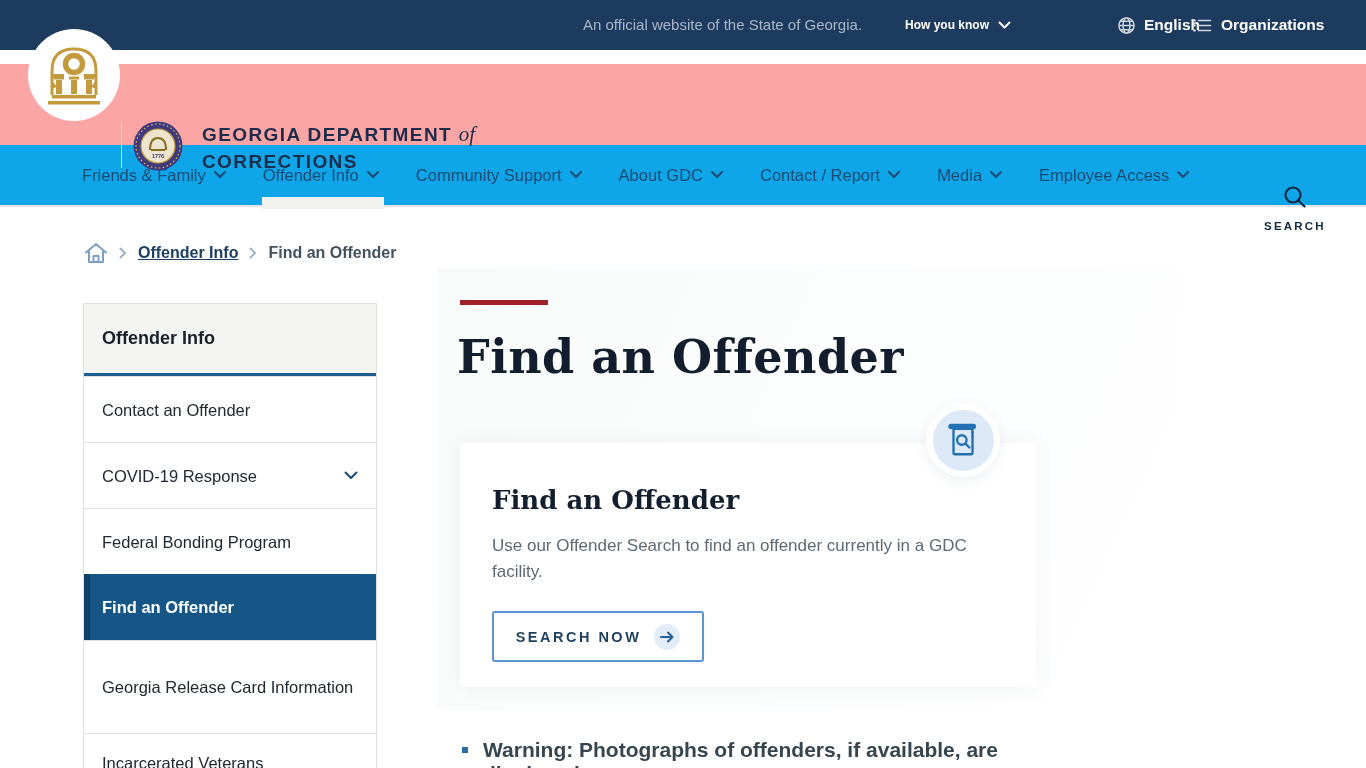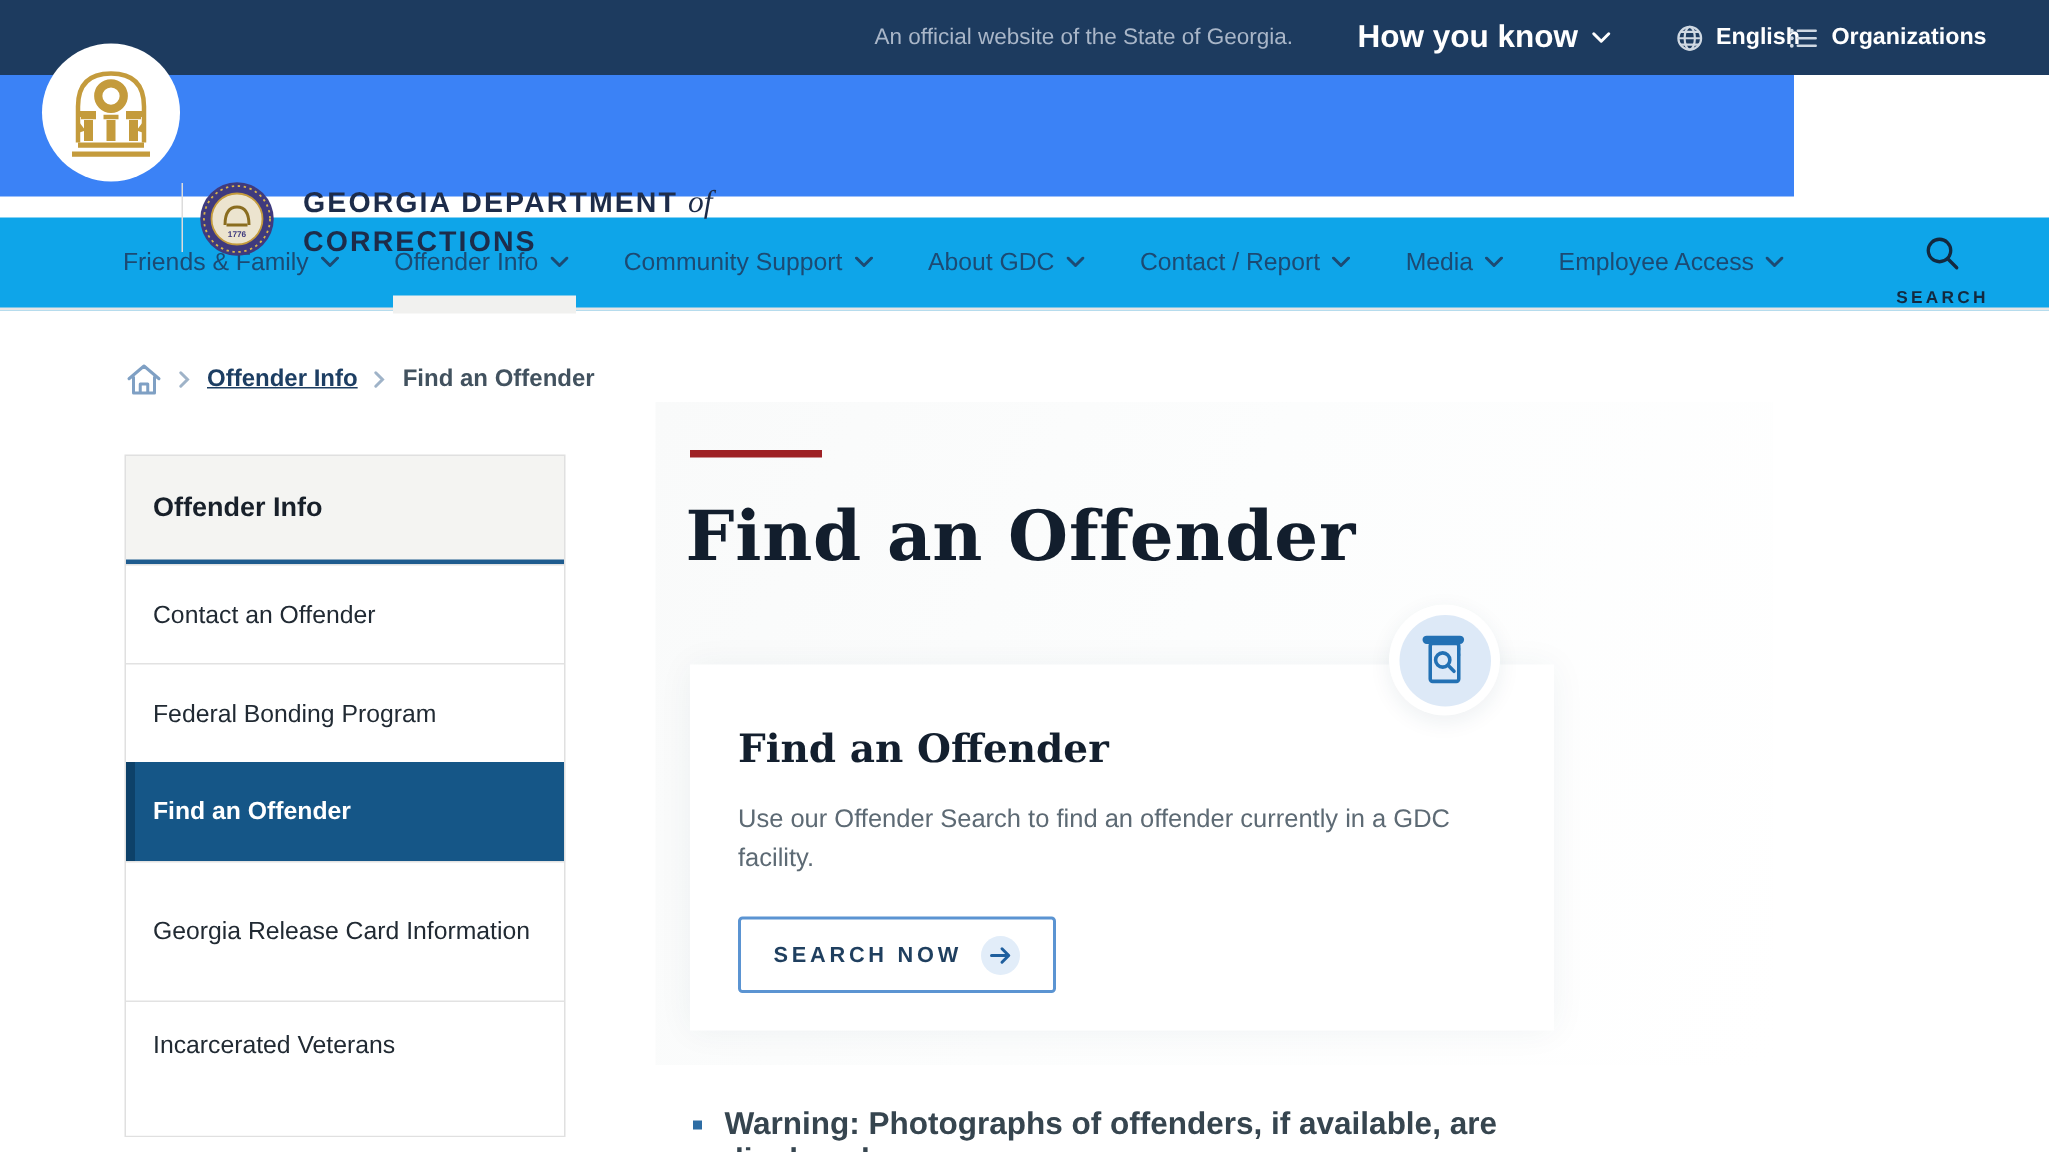--- a/index.html
+++ b/index.html
@@ -3,28 +3,28 @@
 <meta charset="utf-8">
 <style>
   * { margin:0; padding:0; box-sizing:border-box; }
   html,body { width:1366px; height:768px; overflow:hidden; background:#fff;
               font-family:"Liberation Sans", sans-serif; position:relative; }
 
   
   .topbar { position:absolute; left:0; top:0; width:1366px; height:50px; background:#1d3b5f; z-index:4; }
   .topbar .msg { position:absolute; left:583px; top:0; line-height:50px; color:#a9b6c8; font-size:15px; }
   .topbar .hyk { position:absolute; left:905px; top:0; height:50px; display:flex; align-items:center; gap:9px;
-                 color:#fff; font-size:21px; font-weight:700; cursor:pointer; }
+                 color:#fff; font-size:12px; font-weight:700; cursor:pointer; }
   .topbar .lang { position:absolute; left:1117px; top:0; height:50px; display:flex; align-items:center; gap:8px;
                   color:#fff; font-size:15.5px; font-weight:700; cursor:pointer; }
   .topbar .orgs { position:absolute; left:1193px; top:0; height:50px; display:flex; align-items:center; gap:9px;
                   color:#fff; font-size:15.5px; font-weight:700; cursor:pointer; }
 
   
-  .header { position:absolute; left:0; top:36px; width:1196px; height:95px; background:#3b82f6; }
+  .header { position:absolute; left:0; top:64px; width:1366px; height:95px; background:#fca5a5; }
   .logo-circle { position:absolute; left:28px; top:29px; width:92px; height:92px; background:#fff;
                  border-radius:50%; z-index:5; display:flex; align-items:center; justify-content:center; }
   .logo-divider { position:absolute; left:121px; top:122px; width:1px; height:46px; background:#dcdcdc; z-index:6; }
   .seal { position:absolute; left:132px; top:120px; width:52px; height:52px; z-index:6; }
   .wordmark { position:absolute; left:202px; top:122px; z-index:6; color:#1d2c4a; }
   .wordmark .l1 { font-size:19px; font-weight:700; letter-spacing:1.4px; }
   .wordmark .l1 em { font-family:"Liberation Serif", serif; font-style:italic; font-weight:400;
                      font-size:21px; letter-spacing:0; text-transform:none; }
   .wordmark .l2 { font-size:19px; font-weight:700; letter-spacing:1.4px; margin-top:4px; }
   .hdr-search { position:absolute; left:1260px; top:121px; width:70px; text-align:center; cursor:pointer; z-index:6; }
@@ -228,20 +228,26 @@
     </svg>
   <span class="current">Find an Offender</span>
 </div>
 
 <aside class="sidebar">
   <div class="sidebar-head">Offender Info</div>
   <div class="side-item">
     <span>Contact an Offender</span>
   </div>
   <div class="side-item">
+    <span>COVID-19 Response</span>
+    <svg width="14" height="9" viewBox="0 0 14 9">
+        <path d="M1.5 1.5l5.5 5.5 5.5-5.5" fill="none" stroke="#1c4a73" stroke-width="2" stroke-linecap="round" stroke-linejoin="round"></path>
+      </svg>
+  </div>
+  <div class="side-item">
     <span>Federal Bonding Program</span>
   </div>
   <div class="side-item active">
     <span>Find an Offender</span>
   </div>
   <div class="side-item tall">
     <span>Georgia Release Card Information</span>
   </div>
   <div class="side-item partial">
     <span>Incarcerated Veterans</span>

